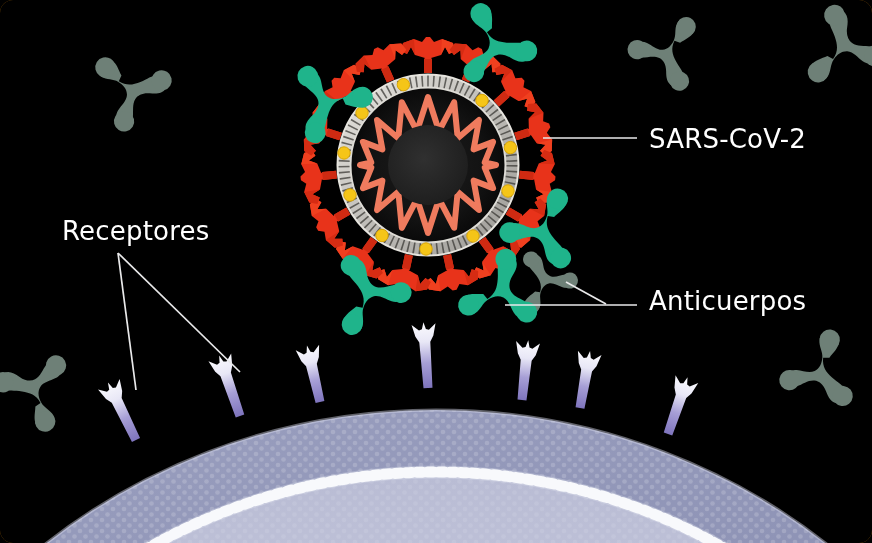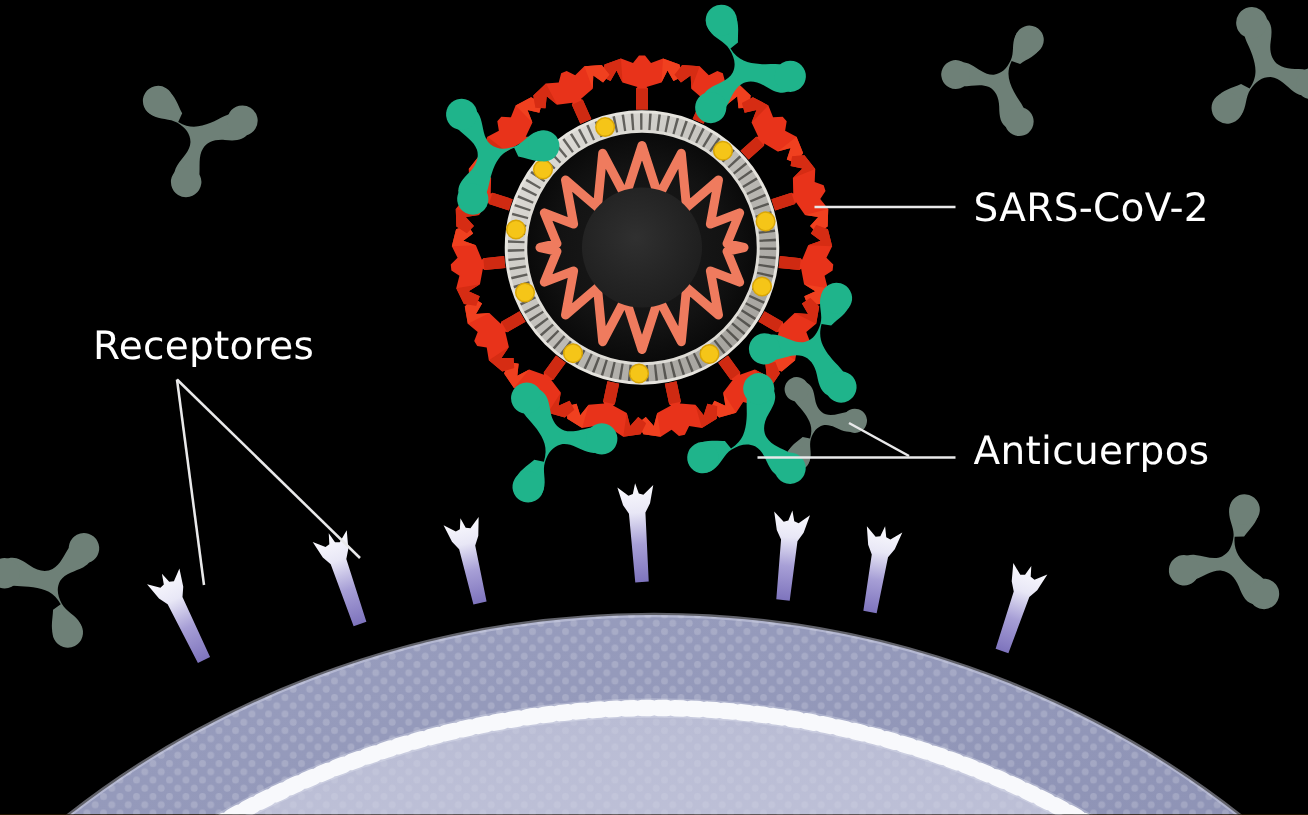--- a/index.html
+++ b/index.html
@@ -2,21 +2,21 @@
 <html><head>
 <meta charset="utf-8">
 <title>SARS-CoV-2 infographic</title>
 <style>
   html,body{margin:0;padding:0;background:#000;}
   body{
     width:872px;height:543px;overflow:hidden;
     font-family:"DejaVu Sans","Liberation Sans",sans-serif;
   }
   #stage{
-    position:relative;width:872px;height:543px;background:#a16207;overflow:hidden;
+    position:relative;width:872px;height:543px;background:#a16207;overflow:hidden;border-radius:13px;
   }
   #scene{position:absolute;inset:0;}
   .lbl{
     position:absolute;color:#ffffff;white-space:nowrap;
     font-family:"DejaVu Sans","Liberation Sans",sans-serif;
     font-size:26px;font-weight:400;letter-spacing:.2px;
   }
   #lbl-sars{left:649px;top:124px;}
   #lbl-anti{left:649px;top:286px;}
   #lbl-recep{left:62px;top:216px;}

